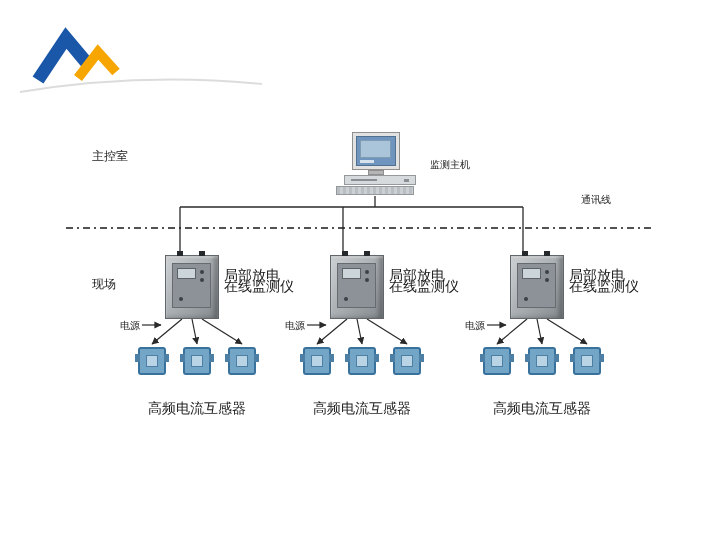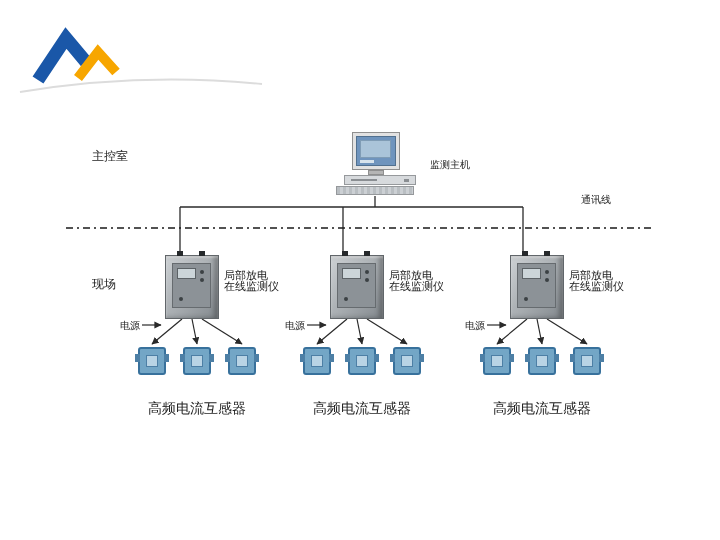--- a/index.html
+++ b/index.html
@@ -13,21 +13,21 @@
   .logo-mark{position:absolute;left:0;top:0;}
   .logo-swoosh{position:absolute;left:-12px;top:44px;}
   .logo-text{position:absolute;left:98px;top:6px;}
   .logo-brand{font-size:27px;font-weight:bold;color:#1a57a8;letter-spacing:3px;line-height:30px;white-space:nowrap;}
   .logo-subtitle{font-size:9px;color:#f59b00;letter-spacing:0.5px;margin-top:3px;white-space:nowrap;}
 
   
   .zone-label{position:absolute;font-size:12px;font-weight:normal;color:#1a1a1a;margin-left:8px;}
   .small-label{position:absolute;font-size:10px;color:#1a1a1a;white-space:nowrap;}
   .power-label{position:absolute;font-size:10px;color:#1a1a1a;width:28px;text-align:right;}
-  .dev-label{position:absolute;font-size:11px;line-height:11px;color:#1a1a1a;white-space:nowrap;}
+  .dev-label{position:absolute;font-size:14px;line-height:11px;color:#1a1a1a;white-space:nowrap;}
   .group-label{position:absolute;font-size:14px;color:#1a1a1a;transform:translateX(-50%);white-space:nowrap;}
 
   
   svg.wires{position:absolute;left:0;top:0;width:720px;height:540px;pointer-events:none;}
 
   
   .monitor{position:absolute;left:352px;top:132px;width:48px;height:38px;background:#e2e2e2;border:1px solid #8f8f8f;box-sizing:border-box;padding:3px;}
   .monitor .screen{width:100%;height:100%;background:#6f94bd;border:1px solid #51708f;box-sizing:border-box;position:relative;}
   .monitor .screen .win{position:absolute;left:3px;top:3px;right:4px;bottom:7px;background:#aac4d9;border:1px solid #7f9cb5;}
   .monitor .screen .bar{position:absolute;left:3px;bottom:2px;width:14px;height:3px;background:#d7e3ec;}

